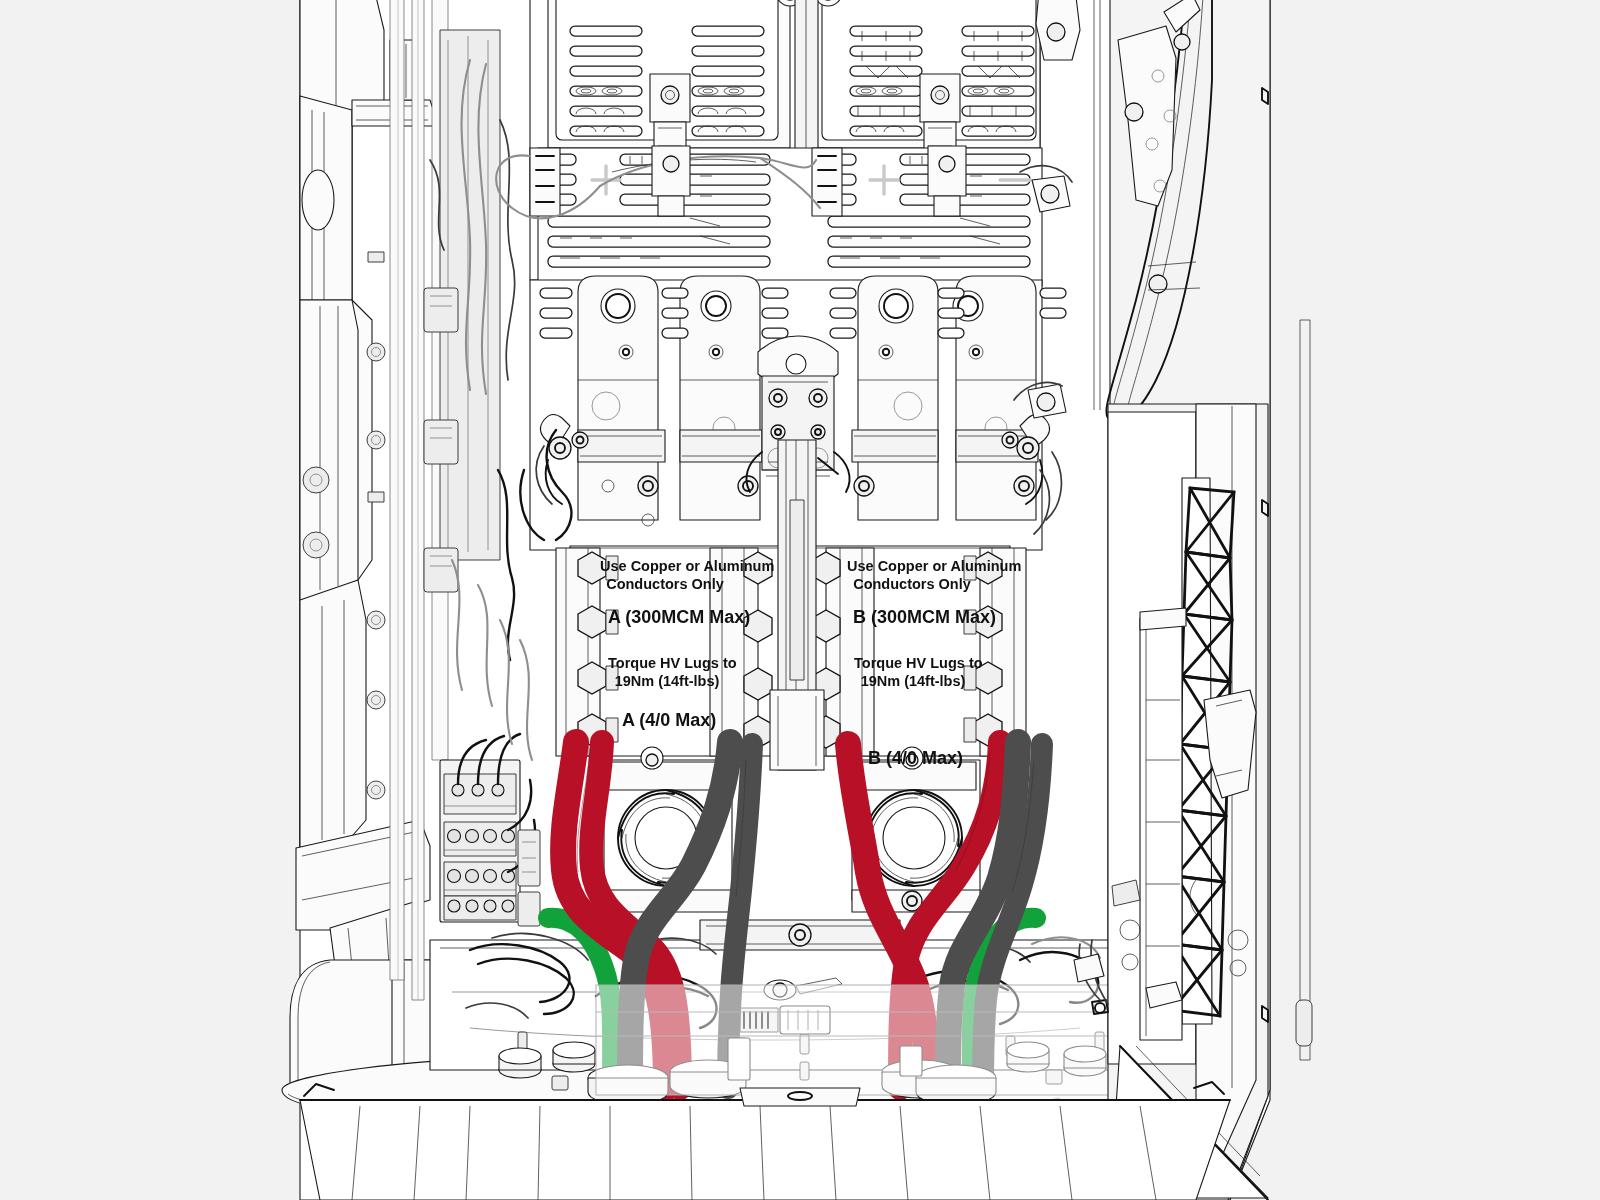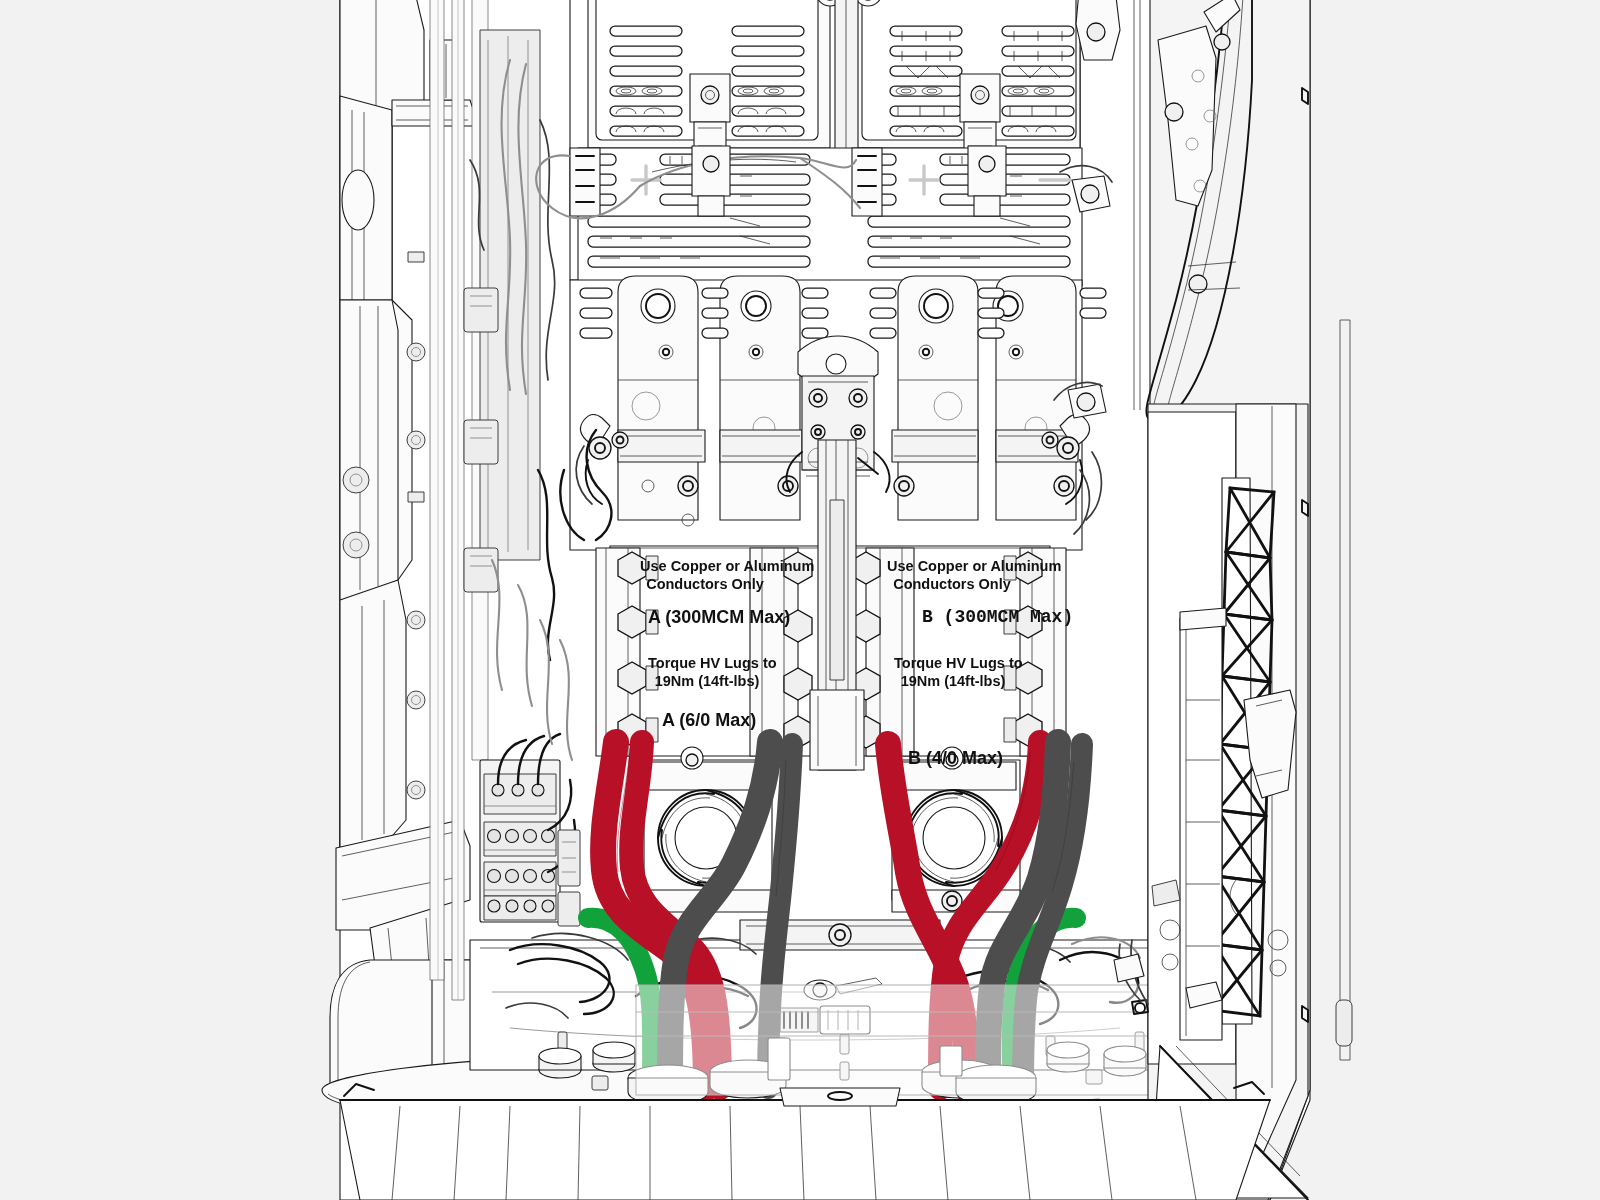--- a/index.html
+++ b/index.html
@@ -1,18 +1,18 @@
 <!DOCTYPE html>
 <html><head>
 <meta charset="utf-8">
 <title>EV Charger Cabinet Interior — CAD Assembly View</title>
 <style>
   html,body{margin:0;padding:0;background:#f2f2f2;}
   body{font-family:"Liberation Sans",sans-serif;}
-  #stage{position:relative;width:1364px;height:1200px;background:#f2f2f2;overflow:hidden;margin-left:40px;}
+  #stage{position:relative;width:1364px;height:1200px;background:#f2f2f2;overflow:hidden;}
   #stage svg{position:absolute;left:0;top:0;width:1600px;height:1200px;}
   .lbl{position:absolute;color:#111;font-family:"Liberation Sans",sans-serif;
        font-weight:bold;white-space:nowrap;text-align:center;line-height:1.22;}
   .lbl-sm{font-size:14.5px;}
   .lbl-md{font-size:18px;}
 </style>
 </head>
 <body>
 
 <div id="stage">
@@ -793,28 +793,28 @@
   <div>Conductors Only</div>
 </div>
 
 <div class="lbl lbl-md" style="left:608px; top:607px; width:120px;">A (300MCM Max)</div>
 
 <div class="lbl lbl-sm" style="left:608px; top:655px; width:118px;">
   <div>Torque HV Lugs to</div>
   <div>19Nm (14ft-lbs)</div>
 </div>
 
-<div class="lbl lbl-md" style="left:622px; top:710px; width:92px;">A (6/0 Max)</div>
+<div class="lbl lbl-md" style="left:622px; top:710px; width:92px;">A (4/0 Max)</div>
 
 <div class="lbl lbl-sm" style="left:847px; top:558px; width:130px;">
   <div>Use Copper or Aluminum</div>
   <div>Conductors Only</div>
 </div>
 
-<div class="lbl lbl-md" style="left:882px; top:607px; width:120px;font-family:Liberation Mono, monospace;">B (300MCM Max)</div>
+<div class="lbl lbl-md" style="left:853px; top:607px; width:120px;">B (300MCM Max)</div>
 
 <div class="lbl lbl-sm" style="left:854px; top:655px; width:118px;">
   <div>Torque HV Lugs to</div>
   <div>19Nm (14ft-lbs)</div>
 </div>
 
 <div class="lbl lbl-md" style="left:868px; top:748px; width:92px;">B (4/0 Max)</div>
 
 </div>
 

